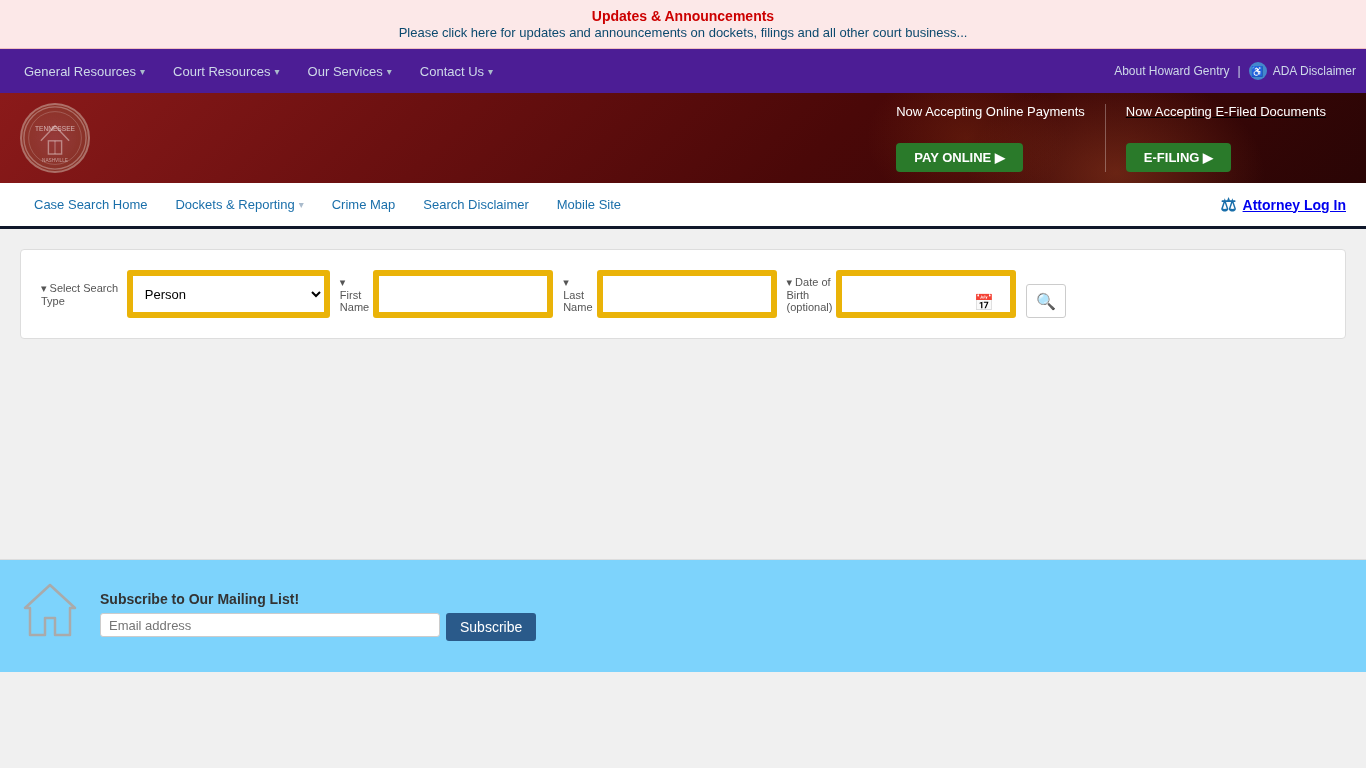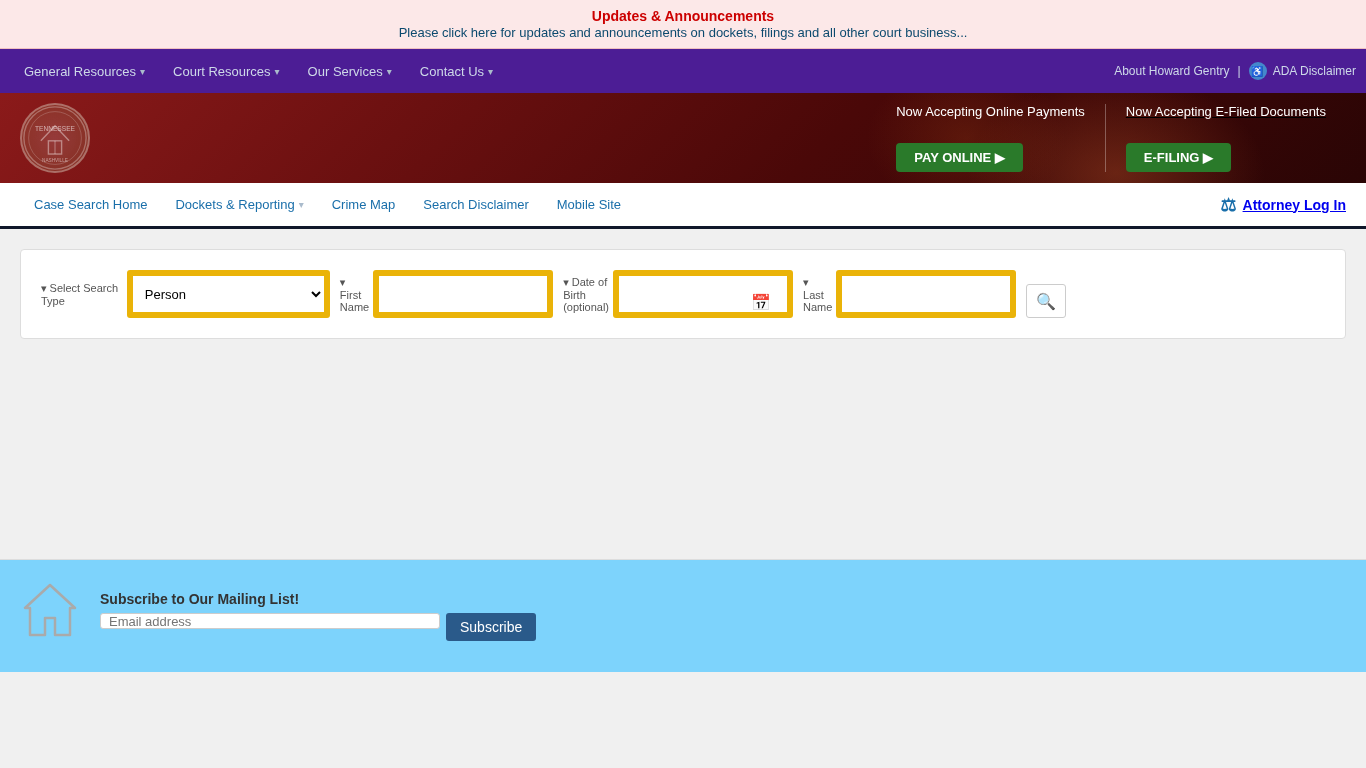--- a/index.html
+++ b/index.html
@@ -294,21 +294,21 @@
       font-size: 14px;
       font-weight: bold;
       color: #333;
     }
     .mailing-form {
       display: flex;
       gap: 6px;
     }
     .mailing-input {
       width: 340px;
-      height: 16px;
+      height: 24px;
       border: 1px solid #ccc;
       padding: 4px 8px;
       font-size: 13px;
       border-radius: 3px;
     }
     .mailing-btn {
       background: #2a5a8a;
       color: #fff;
       border: none;
       padding: 6px 14px;
@@ -407,28 +407,28 @@
           <option>Person</option>
           <option>Case Number</option>
           <option>Attorney</option>
           <option>Business</option>
         </select>
       </div>
       <div class="form-field field-first-name">
         <label>▾ First Name</label>
         <input type="text" style="">
       </div>
+      <div class="form-field field-last-name">
+        <label>▾ Last Name</label>
+        <input type="text" style="">
+      </div>
       <div class="form-field field-dob">
         <label>▾ Date of Birth (optional)</label>
         <input type="text" style="">
         <span class="cal-icon">📅</span>
-      </div>
-      <div class="form-field field-last-name">
-        <label>▾ Last Name</label>
-        <input type="text" style="">
       </div>
       <button class="search-btn">
         <span>🔍</span>
       </button>
     </div>
   </div>
 </div>
 
 <div class="footer-area">
 </div>

